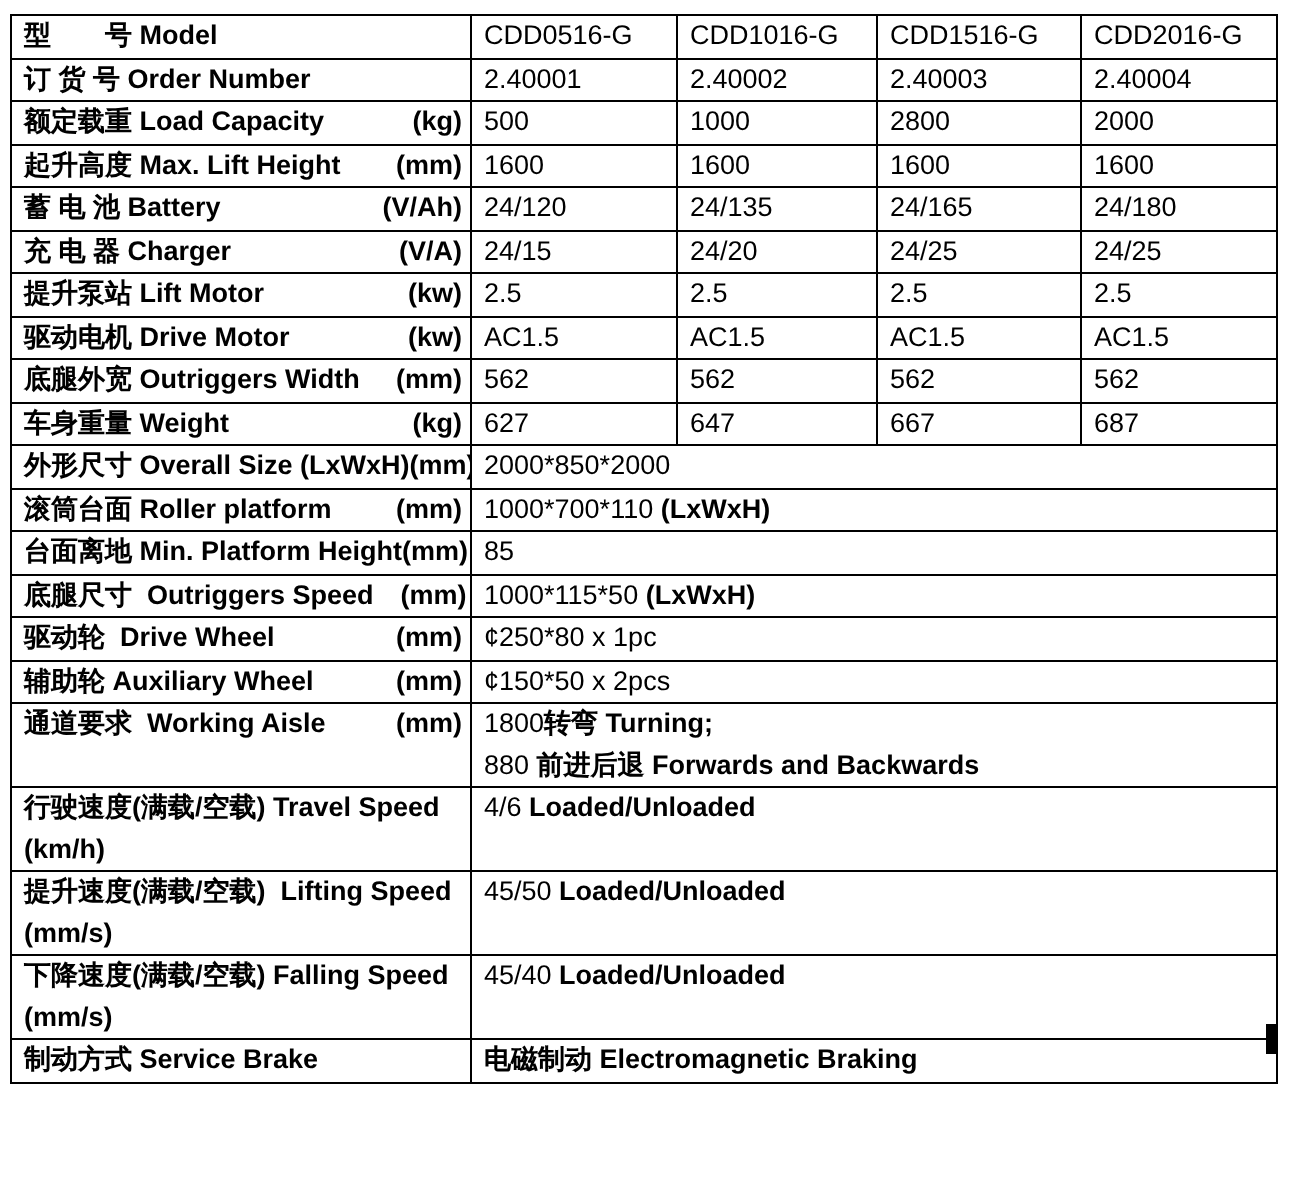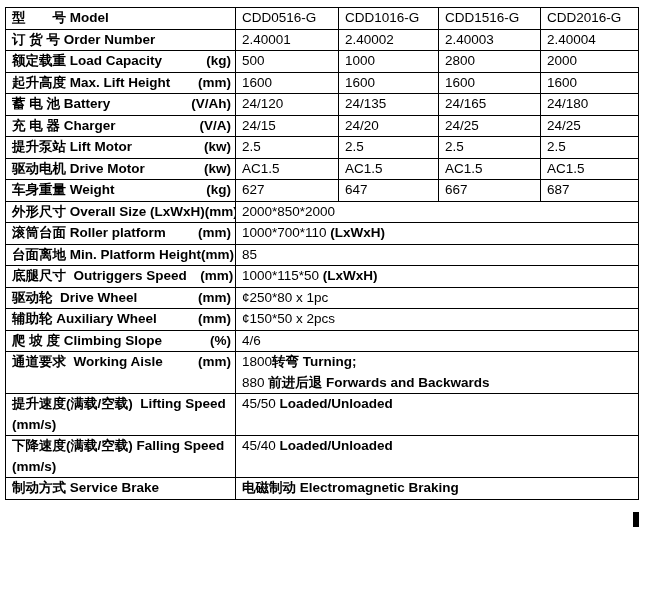--- a/index.html
+++ b/index.html
@@ -134,20 +134,32 @@
               <span class="lb">驱动电机 Drive Motor</span>
               <span class="un">(kw)</span>
             </div>
           </td>
   <td class="vc">AC1.5</td>
   <td class="vc">AC1.5</td>
   <td class="vc">AC1.5</td>
   <td class="vc">AC1.5</td>
 </tr>
 
+<tr>
+  <td class="lc">
+            <div class="lf">
+              <span class="lb">底腿外宽 Outriggers Width</span>
+              <span class="un">(mm)</span>
+            </div>
+          </td>
+  <td class="vc">562</td>
+  <td class="vc">562</td>
+  <td class="vc">562</td>
+  <td class="vc">562</td>
+</tr>
 
 <tr>
   <td class="lc">
             <div class="lf">
               <span class="lb">车身重量 Weight</span>
               <span class="un">(kg)</span>
             </div>
           </td>
   <td class="vc">627</td>
   <td class="vc">647</td>
@@ -221,45 +233,46 @@
               <span class="lb">辅助轮 Auxiliary Wheel</span>
               <span class="un">(mm)</span>
             </div>
           </td>
   <td class="vc" colspan="4">
             <div><span class="vr">¢150*50 x 2pcs</span><span class="vb"></span></div>
           </td>
 </tr>
 
 
-<tr>
-  <td class="lc">
-            <div class="lf">
-              <span class="lb">爬 坡 度 Climbing Slope</span>
-              <span class="un">(%)</span>
-            </div>
-          </td>
-  <td class="vc" colspan="4">
-            <div><span class="vr">4/6</span><span class="vb"></span></div>
-          </td>
-</tr>
 
 <tr>
   <td class="lc">
             <div class="lf">
               <span class="lb">通道要求  Working Aisle</span>
               <span class="un">(mm)</span>
             </div>
           </td>
   <td class="vc" colspan="4">
     <div><span class="vr">1800</span><span class="vb">转弯 Turning;</span></div>
     <div><span class="vr">880 </span><span class="vb">前进后退 Forwards and Backwards</span></div>
   </td>
 </tr>
 
+<tr>
+  <td class="lc">
+    <div class="lf">
+              <span class="lb">行驶速度(满载/空载) Travel Speed</span>
+              <span class="un"></span>
+            </div>
+    <div class="lb2">(km/h)</div>
+  </td>
+  <td class="vc" colspan="4">
+            <div><span class="vr">4/6 </span><span class="vb">Loaded/Unloaded</span></div>
+          </td>
+</tr>
 
 <tr>
   <td class="lc">
     <div class="lf">
               <span class="lb">提升速度(满载/空载)  Lifting Speed</span>
               <span class="un"></span>
             </div>
     <div class="lb2">(mm/s)</div>
   </td>
   <td class="vc" colspan="4">

